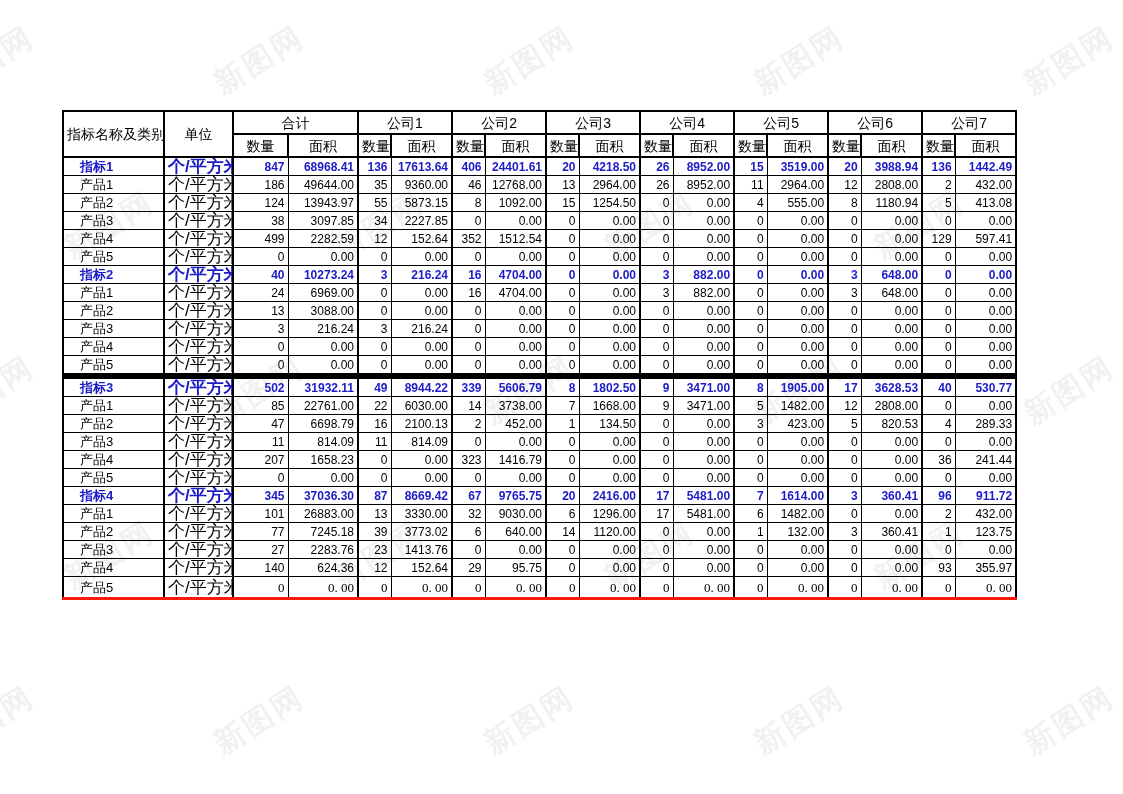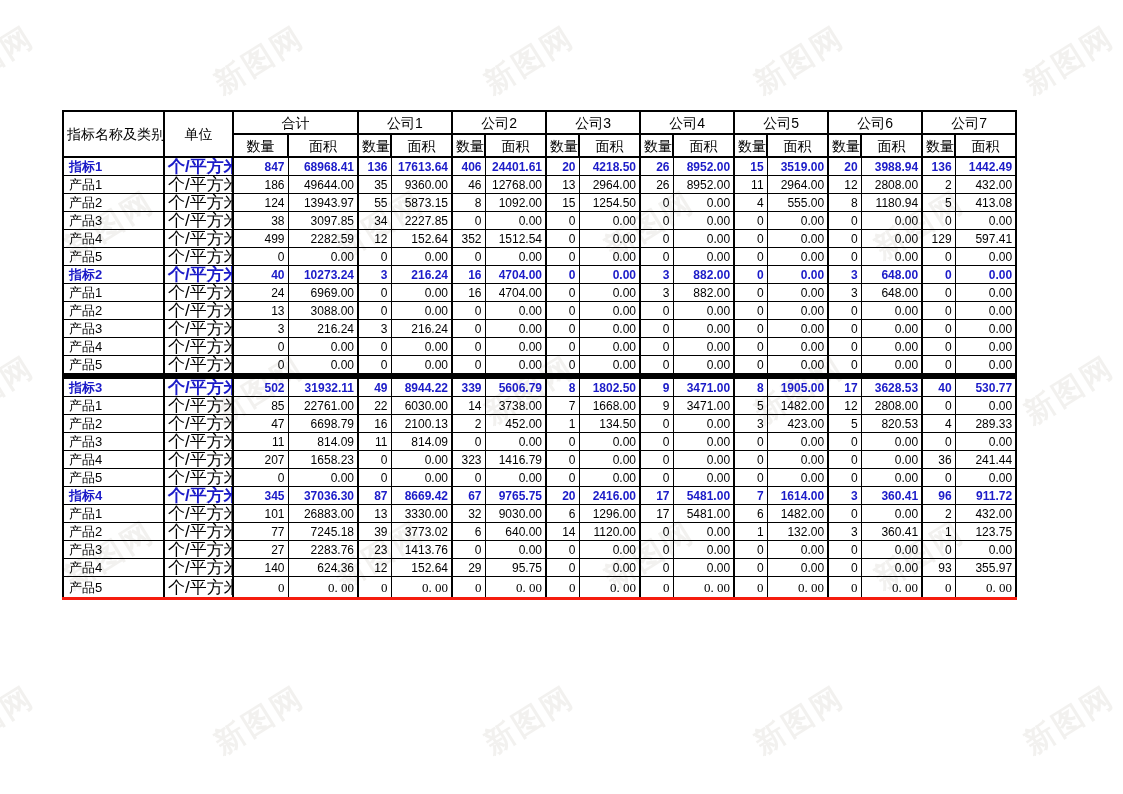--- a/index.html
+++ b/index.html
@@ -52,21 +52,21 @@
     overflow:hidden;
     background:transparent;
     font-weight:normal;
   }
   .summary thead th{
     border-width:2px;
     font-size:14px;
     text-align:center;
     height:21px;
   }
-  .summary td.c-label{text-align:left;font-size:13px;padding-left:5px;}
+  .summary td.c-label{text-align:left;font-size:13px;padding-left:16px;}
   .summary tr.product td.c-label{}
   .summary td.c-unit{text-align:center;font-size:17px;}
   .summary td.c-qty,.summary td.c-area{text-align:right;}
   .summary .gstart{border-left-width:2px;}
   .summary tr.indicator td{
     color:#1b1bc8;
     font-weight:bold;
   }
   .summary tr.red-top td{border-top:6px solid #000000;}
   .summary tr.serif-row td{

